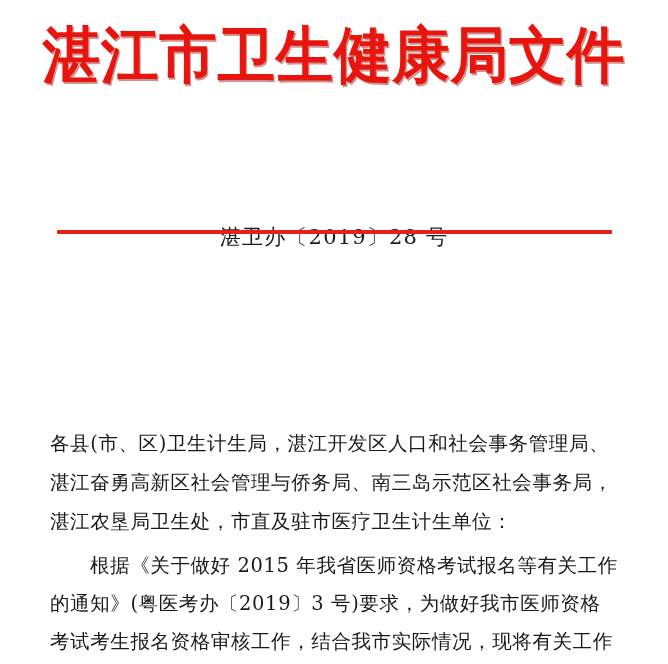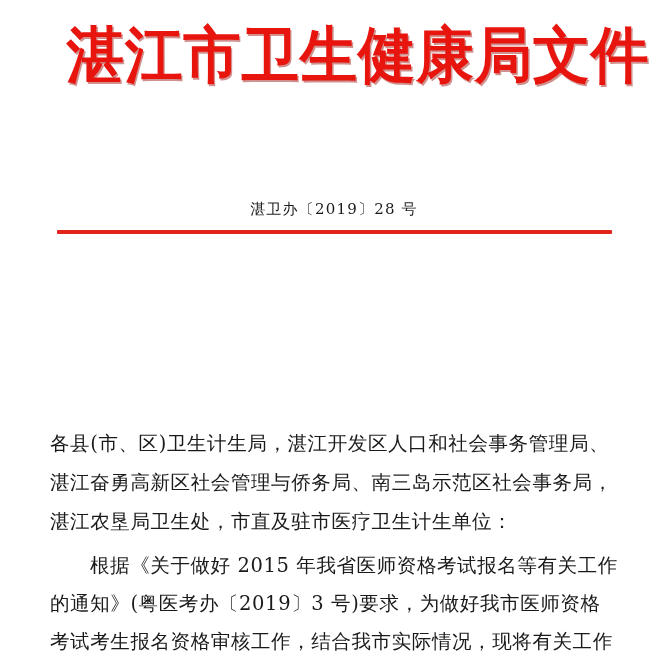--- a/index.html
+++ b/index.html
@@ -22,21 +22,21 @@
     background: #ffffff;
     box-sizing: border-box;
   }
 
   
   .masthead {
     position: absolute;
     top: 22px;
     left: 0;
     width: 668px;
-    text-align: right;
+    text-align: center;
     white-space: nowrap;
   }
   .masthead-title {
     display: inline-block;
     font-family: "DejaVu Serif", "Liberation Serif", serif;
     font-size: 61px;
     font-weight: bold;
     line-height: 1.08;
     color: #e8150f;
     letter-spacing: 1px;
@@ -49,24 +49,25 @@
   .doc-number-wrap {
     position: absolute;
     top: 199px;
     left: 0;
     width: 668px;
     text-align: center;
   }
   .doc-number {
     display: inline-block;
     font-family: "DejaVu Serif", "Liberation Serif", serif;
-    font-size: 15px;
+    font-size: 21px;
     color: #1b1b1b;
     letter-spacing: 1.2px;
     white-space: nowrap;
+    margin-top: 24px;
   }
 
   
   .red-rule {
     position: absolute;
     top: 230px;
     left: 57px;
     width: 555px;
     height: 4px;
     background: #e2231a;

